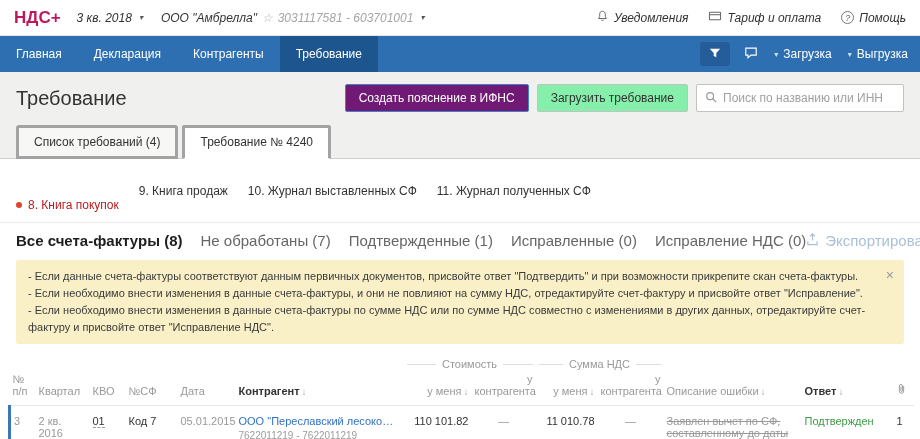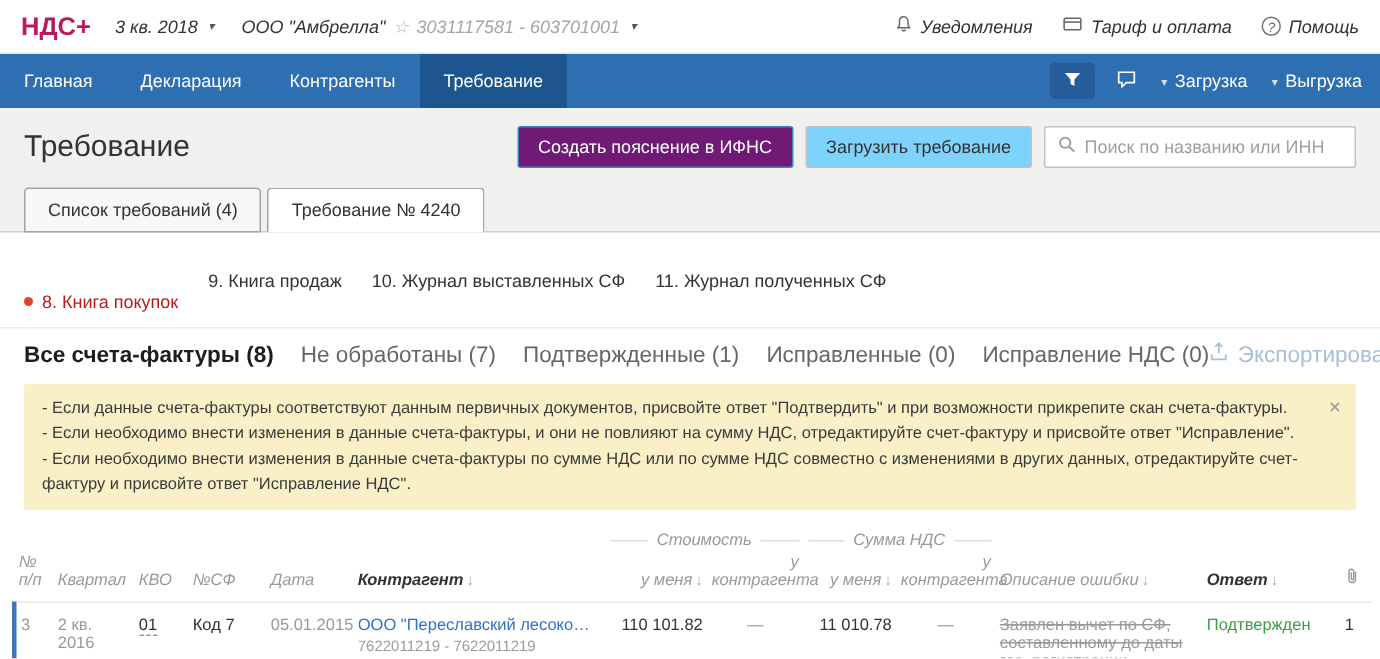--- a/index.html
+++ b/index.html
@@ -25,28 +25,28 @@
   .nav-right { display: flex; align-items: center; padding-right: 12px; gap: 14px; }
   .nav-iconbtn { background: #245d9a; border-radius: 3px; width: 30px; height: 24px; display: flex; align-items: center; justify-content: center; cursor: pointer; }
   .nav-drop { display: flex; align-items: center; gap: 5px; cursor: pointer; white-space: nowrap; }
   .nav-drop .caret { color: #cfe0f1; }
 
   
   .gray-zone { background: #f0f0ee; }
   .page-head { display: flex; align-items: center; justify-content: space-between; padding: 12px 16px 12px; }
   .page-title { font-size: 20px; font-weight: 400; color: #333; }
   .head-actions { display: flex; align-items: center; gap: 8px; }
-  .btn { height: 28px; padding: 0 13px; font-size: 12px; border-radius: 2px; border: 1px solid #c2c2c0; background: #7dd3fc; color: #333; cursor: pointer; font-family: inherit; }
+  .btn { height: 28px; padding: 0 13px; font-size: 12px; border-radius: 2px; border: 1px solid #c2c2c0; background: #86efac; color: #333; cursor: pointer; font-family: inherit; }
   .btn.primary { background: #701a75; border-color: #3f83c8; color: #fff; }
   .search { display: flex; align-items: center; gap: 6px; background: #fff; border: 1px solid #c2c2c0; border-radius: 2px; height: 28px; width: 208px; padding: 0 8px; }
   .search input { border: 0; outline: 0; flex: 1; font-size: 12px; color: #333; font-family: inherit; background: transparent; }
   .search input::placeholder { color: #a0a0a0; }
 
   .tabs { display: flex; padding: 0 16px; }
-  .tab { margin-right: 4px; padding: 7px 15px 7px; font-size: 12px; color: #333; background: #f7f7f5; border: 1px solid #a3a3a3; border-radius: 3px 3px 0 0; position: relative; top: 1px; cursor: pointer; white-space: nowrap; }
+  .tab { margin-right: 4px; padding: 7px 15px 7px; font-size: 12px; color: #333; background: #f7f7f5; border: 3px solid #a3a3a3; border-radius: 3px 3px 0 0; position: relative; top: 1px; cursor: pointer; white-space: nowrap; }
   .tab.active { background: #fff; border-bottom: 1px solid #fff; z-index: 2; }
 
   
   .content { background: #fff; border-top: 1px solid #cfcfcd; }
   .sections { display: flex; align-items: center; gap: 20px; padding: 11px 16px 10px; font-size: 12px; border-bottom: 1px solid #ececec; }
   .section { color: #333; cursor: pointer; display: flex; align-items: center; gap: 6px; white-space: nowrap; }
   .section.active { color: #b91c1c; margin-top: 28px; }
   .dot { width: 6px; height: 6px; border-radius: 50%; background: #e0432d; }
 
   .filterbar { display: flex; align-items: center; justify-content: space-between; padding: 9px 16px; font-size: 15px; }
@@ -57,21 +57,21 @@
   .action-link { display: flex; align-items: center; gap: 6px; cursor: pointer; white-space: nowrap; }
   .action-link.disabled { color: #a9c0d6; }
   .action-link.save { color: #3072c4; }
 
   
   .banner { margin: 2px 16px 10px; background: #faf0c8; border-radius: 2px; padding: 8px 30px 8px 12px; position: relative; font-size: 11px; color: #3a3a3a; line-height: 1.55; }
   .banner-close { position: absolute; right: 10px; top: 5px; font-size: 14px; color: #999; cursor: pointer; }
 
   
   table { width: 904px; margin: 0 8px; border-collapse: collapse; table-layout: fixed; font-size: 11px; }
-  th { font-weight: normal; color: #999; text-align: left; padding: 2px 3px; font-style: italic; }
+  th { font-weight: normal; color: #999; text-align: left; padding: 2px 3px; }
   .group-row th { padding: 4px 3px 0; }
   .group-label { display: flex; align-items: center; gap: 6px; color: #999; font-size: 11px; }
   .group-label::before, .group-label::after { content: ""; flex: 1; border-top: 1px solid #ddd; }
   .head-row th { padding: 3px 3px 8px; vertical-align: bottom; }
   th.strong, th.strong .lbl { color: #333; font-weight: bold; }
   .sort { color: #8faecd; font-size: 10px; margin-left: 2px; font-weight: normal; }
   .r { text-align: right; }
   .c { text-align: center; }
   td { padding: 9px 3px; border-top: 1px solid #e8e8e8; vertical-align: top; color: #333; }
   tr.row td:first-child { border-left: 3px solid #3b76bc; }

